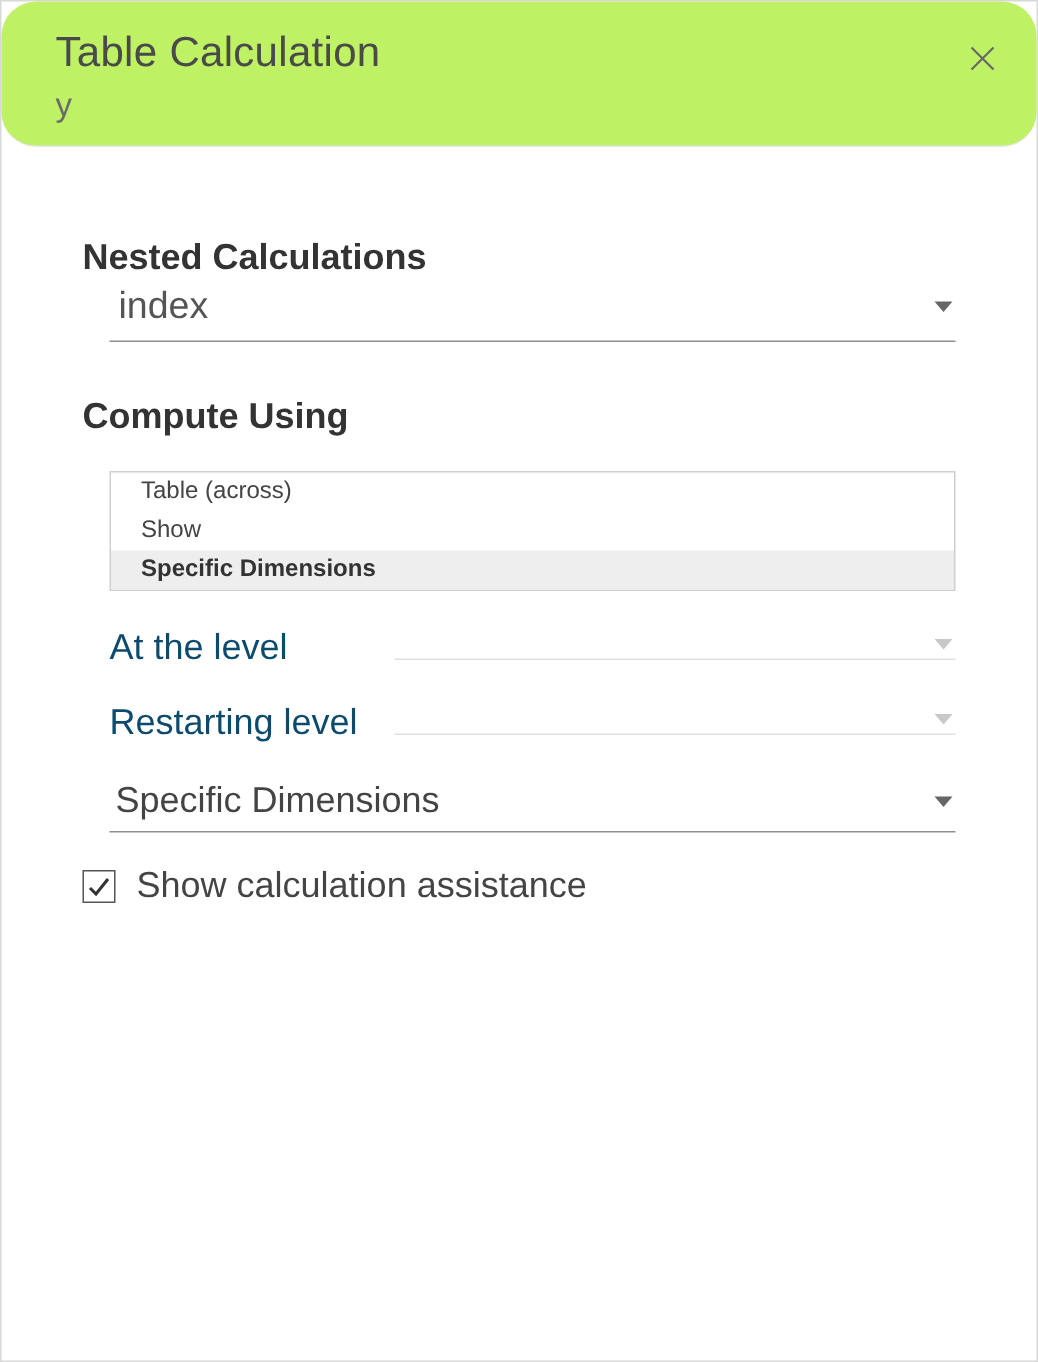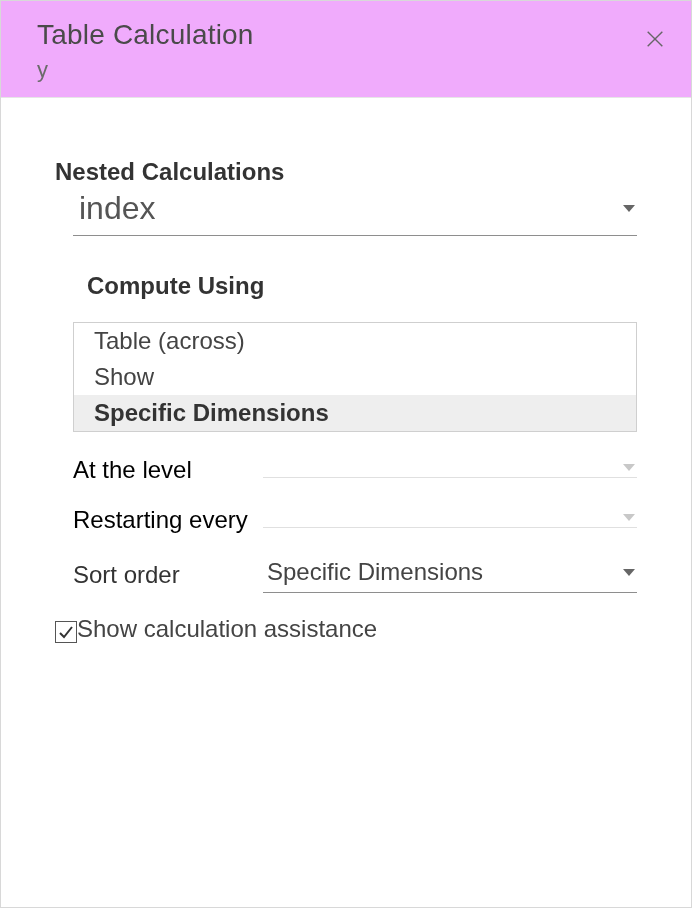--- a/index.html
+++ b/index.html
@@ -13,24 +13,25 @@
     }
     .dialog {
       width: 692px;
       height: 908px;
       border: 1px solid #d8d8d8;
       background: #fff;
       display: flex;
       flex-direction: column;
     }
     .header {
-      background: #f0abfc;
+      background: #bef264;
       padding: 18px 28px 14px 36px;
       border-bottom: 1px solid #e6e6e6;
       position: relative;
+      border-radius: 23px;
     }
     .header-title {
       font-size: 28px;
       font-weight: 400;
       color: #4a4a4a;
       letter-spacing: 0.2px;
     }
     .header-subtitle {
       font-size: 22px;
       color: #6b6b6b;
@@ -63,41 +64,41 @@
       display: flex;
       align-items: center;
       justify-content: space-between;
       border-bottom: 1px solid #8e8e8e;
       padding: 4px 2px 8px 6px;
       cursor: pointer;
       margin-left: 18px;
       margin-bottom: 36px;
     }
     .underline-select .value {
-      font-size: 32px;
+      font-size: 25px;
       color: #555;
       font-weight: 400;
     }
     .caret {
       width: 0;
       height: 0;
       border-left: 6px solid transparent;
       border-right: 6px solid transparent;
       border-top: 7px solid #666;
     }
     .caret.disabled { border-top-color: #c8c8c8; }
     .compute-section { margin-top: 4px; }
-    .compute-label { margin-bottom: 22px; margin-left: 32px; }
+    .compute-label { margin-bottom: 22px; }
     .listbox {
       border: 1px solid #cfcfcf;
       margin-left: 18px;
       margin-bottom: 24px;
     }
     .listbox-item {
-      font-size: 24px;
+      font-size: 16px;
       color: #444;
       padding: 4px 20px;
       cursor: pointer;
     }
     .listbox-item.selected {
       background: #eeeeee;
       font-weight: 700;
       color: #333;
     }
     .dims-box {
@@ -129,39 +130,40 @@
     .form-row {
       display: flex;
       align-items: center;
       margin-bottom: 22px;
     }
     .form-row .rlabel {
       width: 190px;
       font-size: 24px;
       color: #333;
     }
-    .form-row.disabled .rlabel { color: #000000; }
+    .form-row.disabled .rlabel { color: #0c4a6e; }
     .form-row .rselect {
       flex: 1;
       display: flex;
       align-items: center;
       justify-content: space-between;
       border-bottom: 1px solid #e0e0e0;
       padding: 2px 2px 6px 4px;
       cursor: pointer;
     }
     .form-row .rselect.enabled { border-bottom-color: #8e8e8e; }
     .form-row .rselect .val {
       font-size: 24px;
       color: #c0c0c0;
     }
     .form-row .rselect.enabled .val { color: #444; }
     .assist-row {
       display: flex;
-      align-items: flex-end;
+      align-items: center;
+      gap: 14px;
       margin-top: 20px;
       cursor: pointer;
     }
     .assist-row .label { font-size: 24px; color: #444; }
   </style>
 </head>
 <body>
 
 <div class="dialog">
 
@@ -196,28 +198,27 @@
 
       <div class="form-rows">
         <div class="form-row disabled">
           <div class="rlabel">At the level</div>
           <div class="rselect">
             <span class="val"></span>
             <span class="caret disabled"></span>
           </div>
         </div>
         <div class="form-row disabled">
-          <div class="rlabel">Restarting every</div>
+          <div class="rlabel">Restarting level</div>
           <div class="rselect">
             <span class="val"></span>
             <span class="caret disabled"></span>
           </div>
         </div>
         <div class="form-row">
-          <div class="rlabel">Sort order</div>
           <div class="rselect enabled">
             <span class="val">Specific Dimensions</span>
             <span class="caret"></span>
           </div>
         </div>
       </div>
     </div>
 
     <div class="assist-row">
       <span class="checkbox checked">

